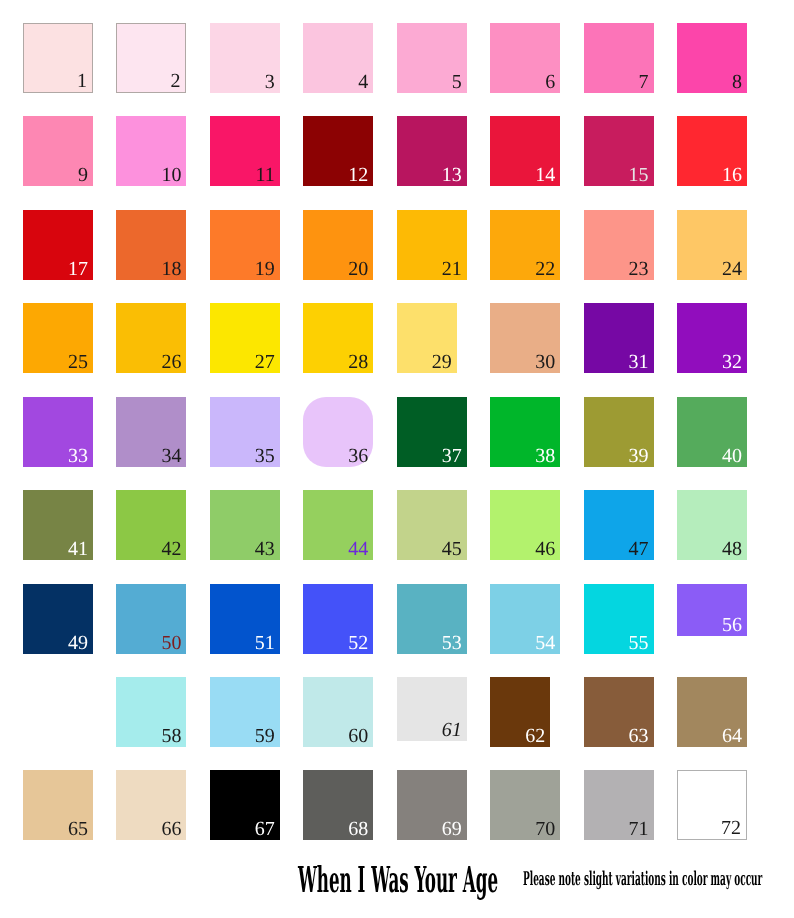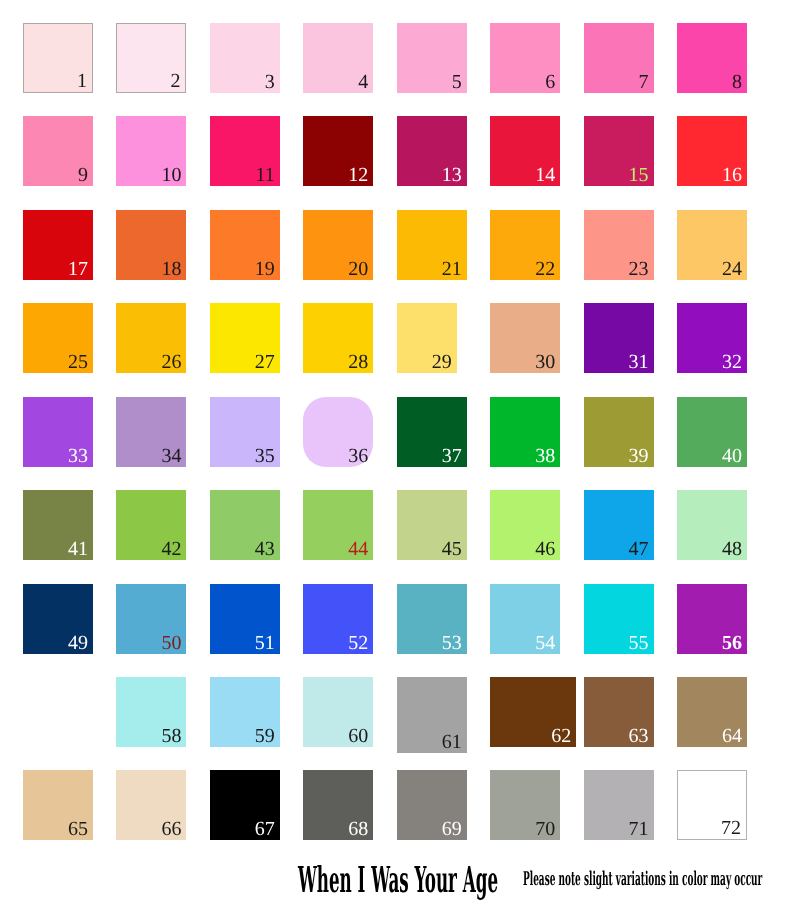--- a/index.html
+++ b/index.html
@@ -59,21 +59,21 @@
         <div class="sw" style="left: 280.29px; width: 70px; height: 70px; background: rgb(140, 2, 3);">
           <span class="num" style="color: rgb(255, 255, 255);">12</span>
         </div>
         <div class="sw" style="left: 373.72px; width: 70px; height: 70px; background: rgb(184, 21, 95);">
           <span class="num" style="color: rgb(255, 255, 255);">13</span>
         </div>
         <div class="sw" style="left: 467.15px; width: 70px; height: 70px; background: rgb(234, 21, 59);">
           <span class="num" style="color: rgb(255, 255, 255);">14</span>
         </div>
         <div class="sw" style="left: 560.58px; width: 70px; height: 70px; background: rgb(200, 28, 94);">
-          <span class="num" style="color: #bef264;">15</span>
+          <span class="num" style="color: #e5e5e5;">15</span>
         </div>
         <div class="sw" style="left: 654.01px; width: 70px; height: 70px; background: rgb(255, 39, 48);">
           <span class="num" style="color: rgb(255, 255, 255);">16</span>
         </div>
       </div>
       <div class="swrow" style="top: 186.86px; height: 70px;">
         <div class="sw" style="left: 0px; width: 70px; height: 70px; background: rgb(216, 5, 13);">
           <span class="num" style="color: rgb(255, 255, 255);">17</span>
         </div>
         <div class="sw" style="left: 93.43px; width: 70px; height: 70px; background: rgb(236, 104, 44);">
@@ -154,21 +154,21 @@
         <div class="sw" style="left: 0px; width: 70px; height: 70px; background: rgb(119, 132, 69);">
           <span class="num" style="color: rgb(255, 255, 255);">41</span>
         </div>
         <div class="sw" style="left: 93.43px; width: 70px; height: 70px; background: rgb(140, 200, 69);">
           <span class="num" style="color: rgb(26, 26, 26);">42</span>
         </div>
         <div class="sw" style="left: 186.86px; width: 70px; height: 70px; background: rgb(143, 204, 104);">
           <span class="num" style="color: rgb(26, 26, 26);">43</span>
         </div>
         <div class="sw" style="left: 280.29px; width: 70px; height: 70px; background: rgb(149, 208, 94);">
-          <span class="num" style="color: #b91c1c;">44</span>
+          <span class="num" style="color: #6d28d9;">44</span>
         </div>
         <div class="sw" style="left: 373.72px; width: 70px; height: 70px; background: rgb(194, 211, 139);">
           <span class="num" style="color: rgb(26, 26, 26);">45</span>
         </div>
         <div class="sw" style="left: 467.15px; width: 70px; height: 70px; background: rgb(179, 242, 109);">
           <span class="num" style="color: rgb(26, 26, 26);">46</span>
         </div>
         <div class="sw" style="left: 560.58px; width: 70px; height: 70px; background: #0ea5e9;">
           <span class="num" style="color: rgb(26, 26, 26);">47</span>
         </div>
@@ -191,38 +191,38 @@
         </div>
         <div class="sw" style="left: 373.72px; width: 70px; height: 70px; background: rgb(89, 178, 194);">
           <span class="num" style="color: rgb(255, 255, 255);">53</span>
         </div>
         <div class="sw" style="left: 467.15px; width: 70px; height: 70px; background: rgb(125, 208, 230);">
           <span class="num" style="color: rgb(255, 255, 255);">54</span>
         </div>
         <div class="sw" style="left: 560.58px; width: 70px; height: 70px; background: rgb(4, 214, 224);">
           <span class="num" style="color: rgb(255, 255, 255);">55</span>
         </div>
-        <div class="sw" style="left: 654.01px; width: 70px; height: 70px; background: #a21caf; font-weight: bold;">
+        <div class="sw" style="left: 654.01px; width: 70px; height: 52px; background: #8b5cf6;">
           <span class="num" style="color: rgb(255, 255, 255);">56</span>
         </div>
       </div>
       <div class="swrow" style="top: 654.01px; height: 70px;">
         <div class="sw" style="left: 93.43px; width: 70px; height: 70px; background: rgb(165, 236, 236);">
           <span class="num" style="color: rgb(26, 26, 26);">58</span>
         </div>
         <div class="sw" style="left: 186.86px; width: 70px; height: 70px; background: rgb(153, 220, 244);">
           <span class="num" style="color: rgb(26, 26, 26);">59</span>
         </div>
         <div class="sw" style="left: 280.29px; width: 70px; height: 70px; background: rgb(192, 233, 233);">
           <span class="num" style="color: rgb(26, 26, 26);">60</span>
         </div>
-        <div class="sw" style="left: 373.72px; width: 70px; height: 76px; background: #a3a3a3;">
+        <div class="sw" style="left: 373.72px; width: 70px; height: 64px; background: #e5e5e5; font-style: italic;">
           <span class="num" style="color: rgb(26, 26, 26);">61</span>
         </div>
-        <div class="sw" style="left: 467.15px; width: 86px; height: 70px; background: rgb(106, 56, 12);">
+        <div class="sw" style="left: 467.15px; width: 60px; height: 70px; background: rgb(106, 56, 12);">
           <span class="num" style="color: rgb(255, 255, 255);">62</span>
         </div>
         <div class="sw" style="left: 560.58px; width: 70px; height: 70px; background: rgb(135, 92, 58);">
           <span class="num" style="color: rgb(255, 255, 255);">63</span>
         </div>
         <div class="sw" style="left: 654.01px; width: 70px; height: 70px; background: rgb(162, 135, 94);">
           <span class="num" style="color: rgb(255, 255, 255);">64</span>
         </div>
       </div>
       <div class="swrow" style="top: 747.44px; height: 70px; padding-left: 14px;">

